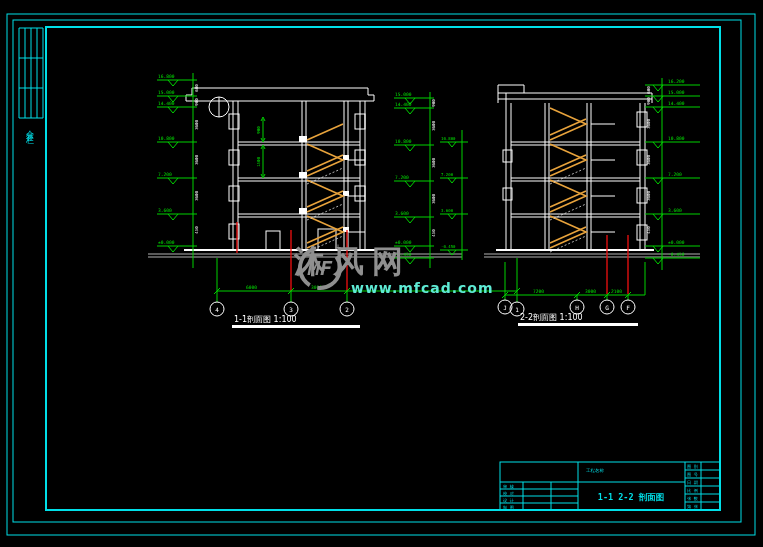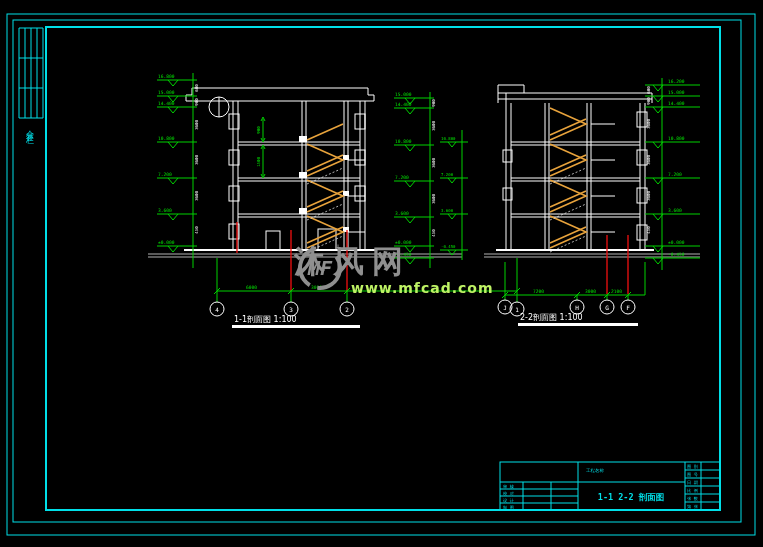--- a/index.html
+++ b/index.html
@@ -21,21 +21,21 @@
   .bub{fill:#fff;font-size:6px;text-anchor:middle;}
   .sect-title{fill:#fff;font-size:8px;font-family:"DejaVu Sans",sans-serif;}
   .cyt{fill:#00dfe8;}
   #side-label{position:absolute;left:23px;top:124px;color:#00dfe8;
       writing-mode:vertical-rl;text-orientation:upright;font-size:8px;letter-spacing:3px;}
   #watermark{position:absolute;left:294px;top:241px;color:#8f8f8f;}
   .wm-row{display:flex;align-items:center;gap:5px;}
   .wm-brand{font-size:31px;font-weight:bold;letter-spacing:8px;color:#8f8f8f;
       font-family:"DejaVu Sans",sans-serif;}
   .wm-url{margin-left:57px;margin-top:-3px;font-weight:bold;font-size:14px;
-      letter-spacing:1px;color:#bef264;font-family:"DejaVu Sans",sans-serif;}
+      letter-spacing:1px;color:#5eead4;font-family:"DejaVu Sans",sans-serif;}
 </style>
 </head>
 <body>
 
 <div id="stage">
 
 <svg width="763" height="547" viewBox="0 0 763 547">
 
   <g>
     <rect class="cy" x="7" y="14" width="748" height="521"></rect>

